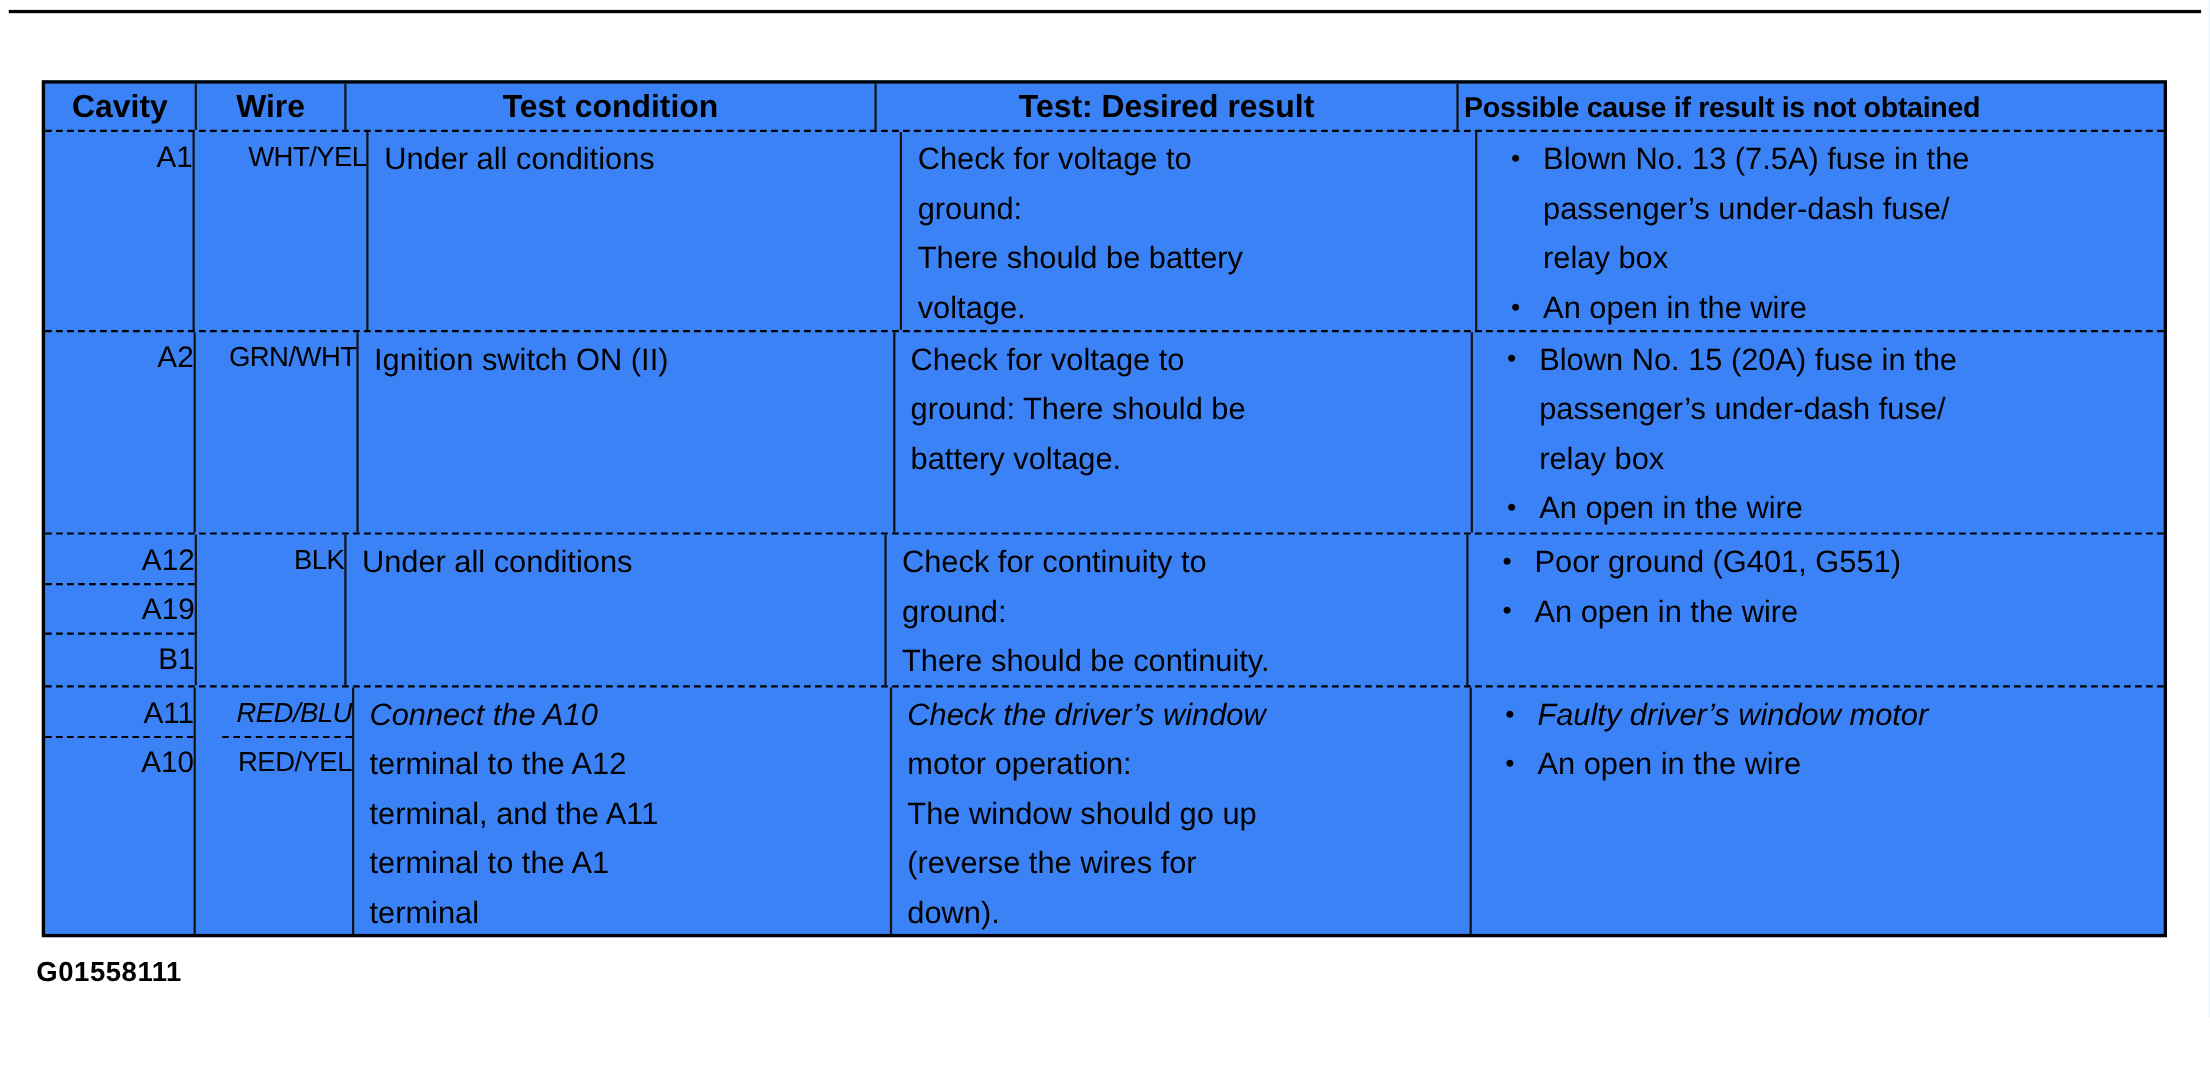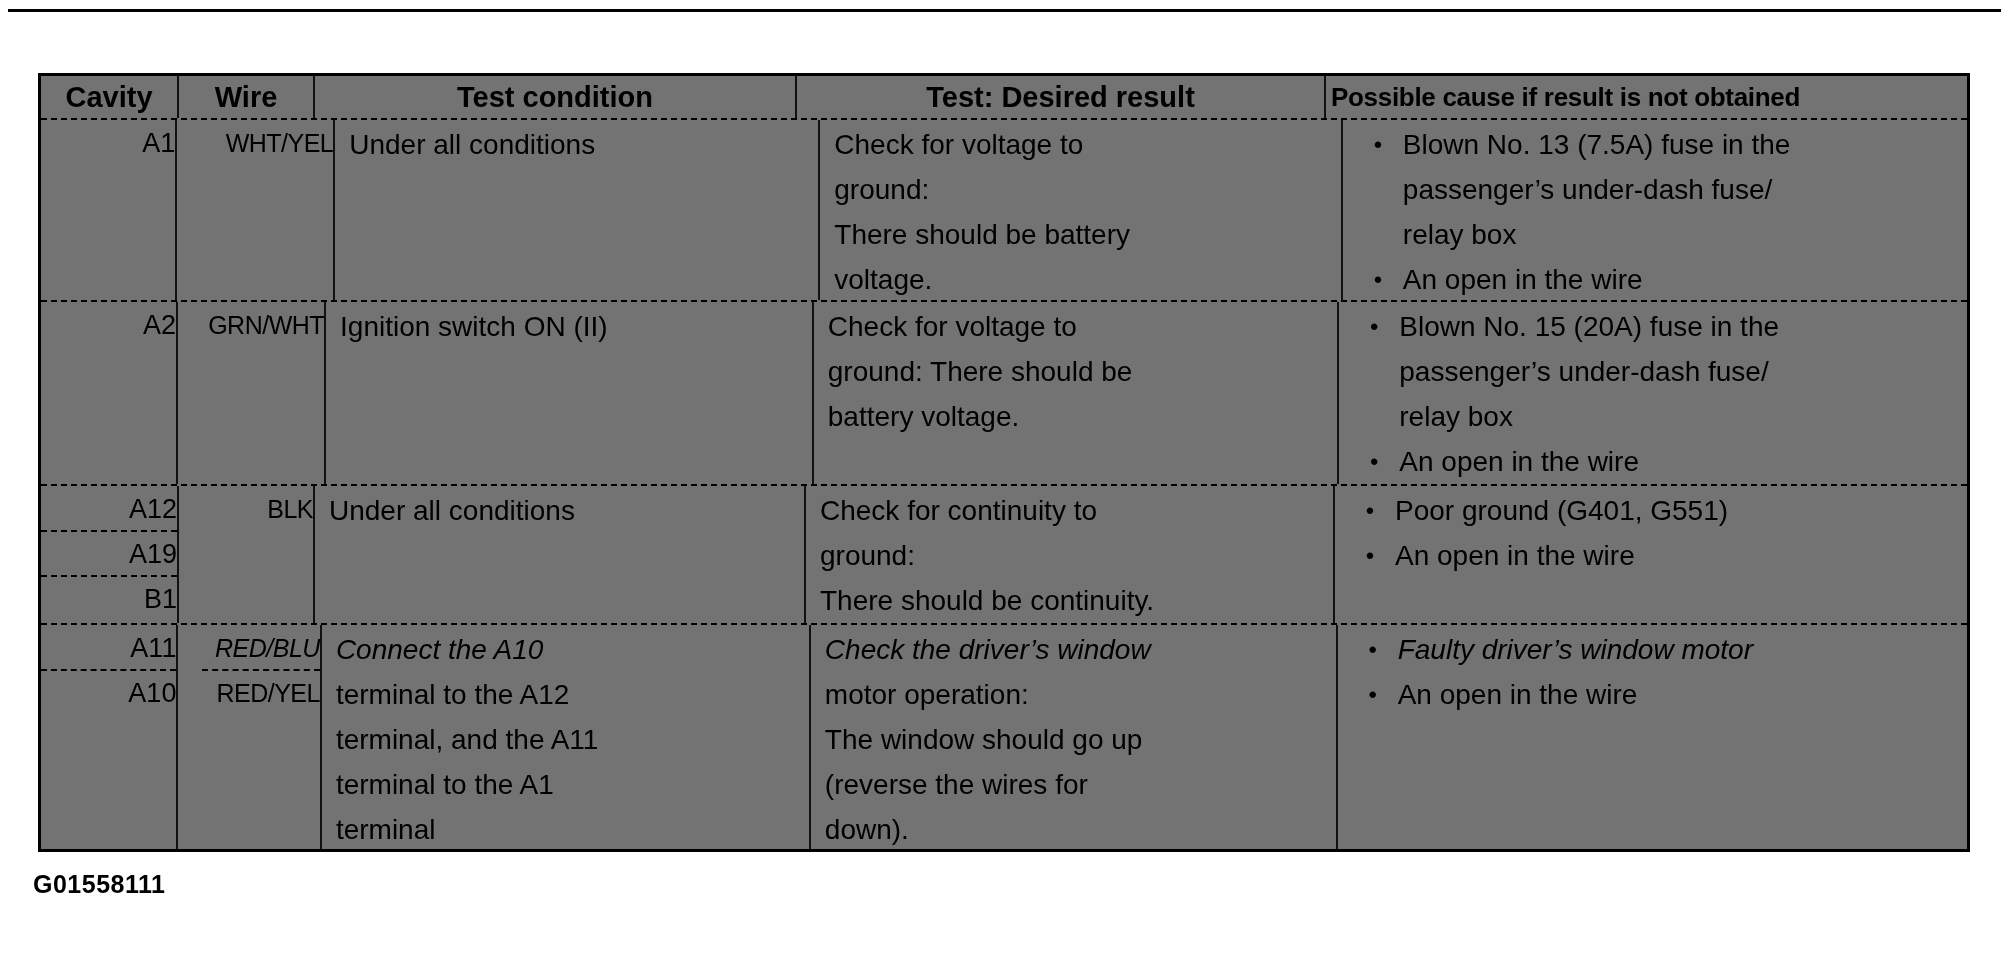--- a/index.html
+++ b/index.html
@@ -13,21 +13,21 @@
     overflow: hidden;
   }
   .toprule {
     position: absolute; left: 8px; top: 9px;
     width: 1993px; height: 3px; background: #000;
   }
   .ttable {
     position: absolute; left: 38px; top: 73px;
     width: 1932px; height: 779px;
     border: 3px solid #000;
-    background: #737373;
+    background: #3b82f6;
   }
   .trow { display: flex; width: 100%; }
   .trow + .trow { border-top: 2px dashed #000; }
   .cell {
     height: 100%;
     border-right: 2px solid #111;
     overflow: hidden;
     padding-top: 1px;
   }
   .cell:last-child { border-right: none; }

